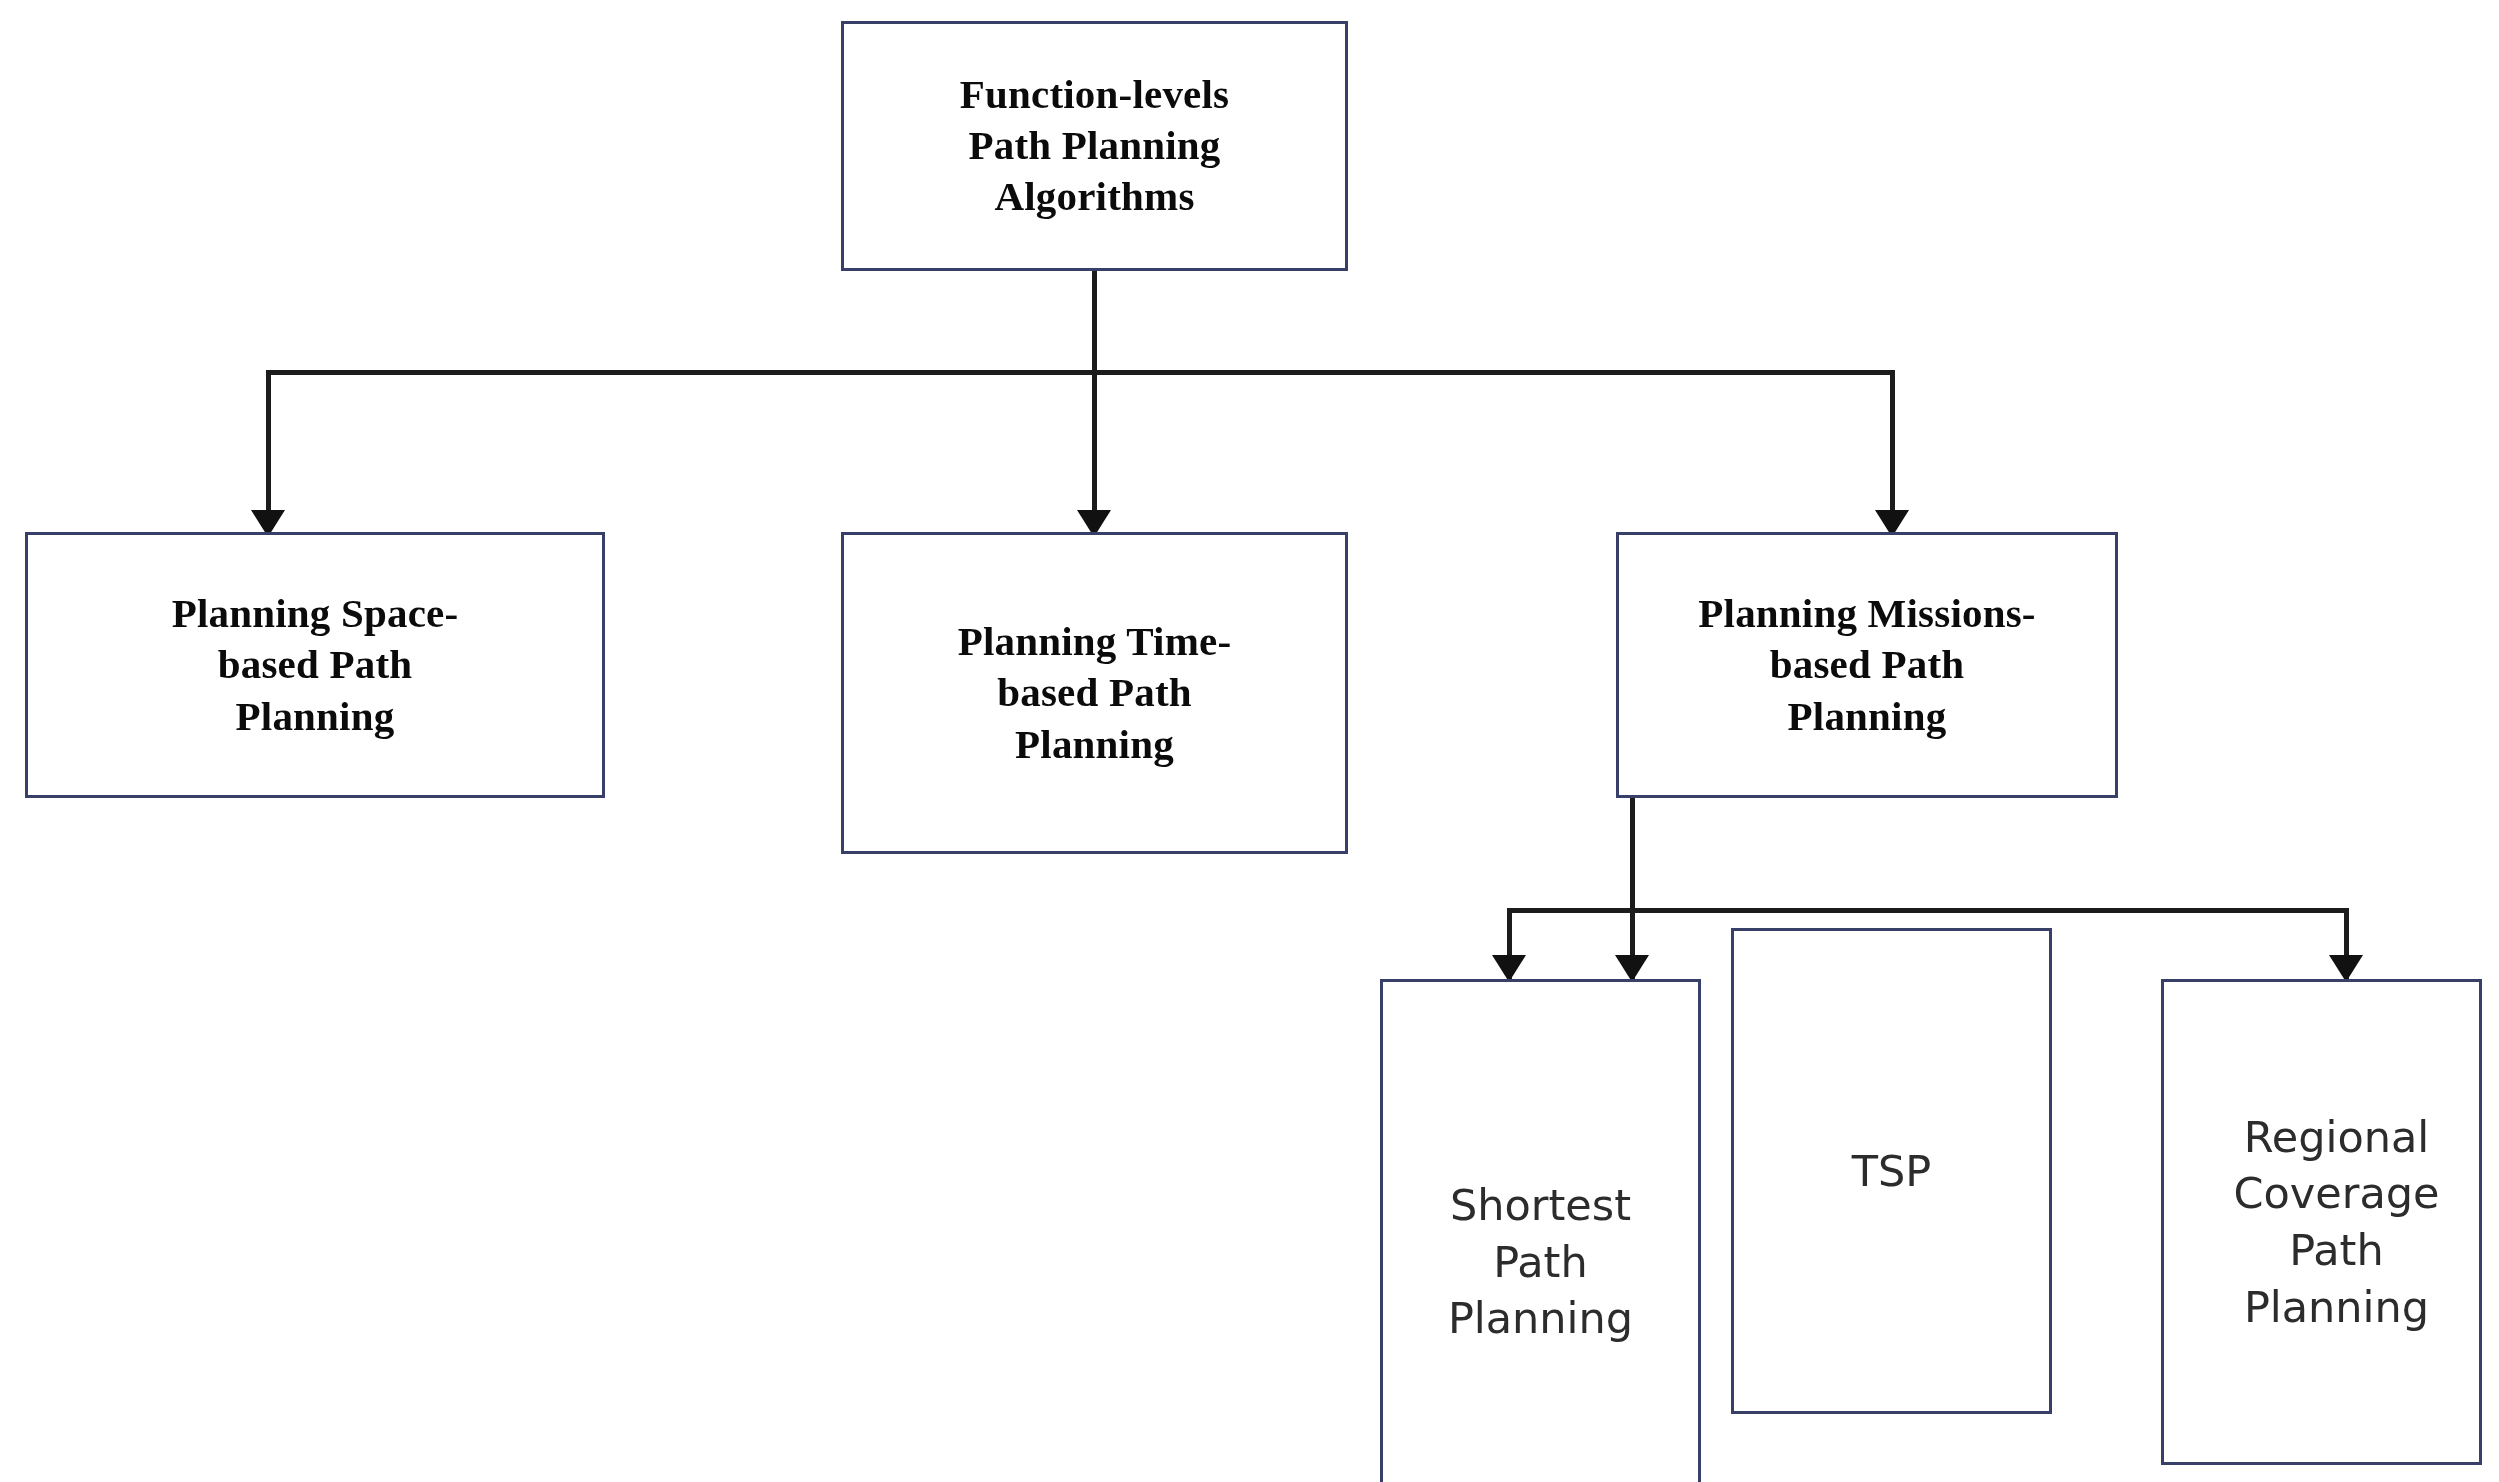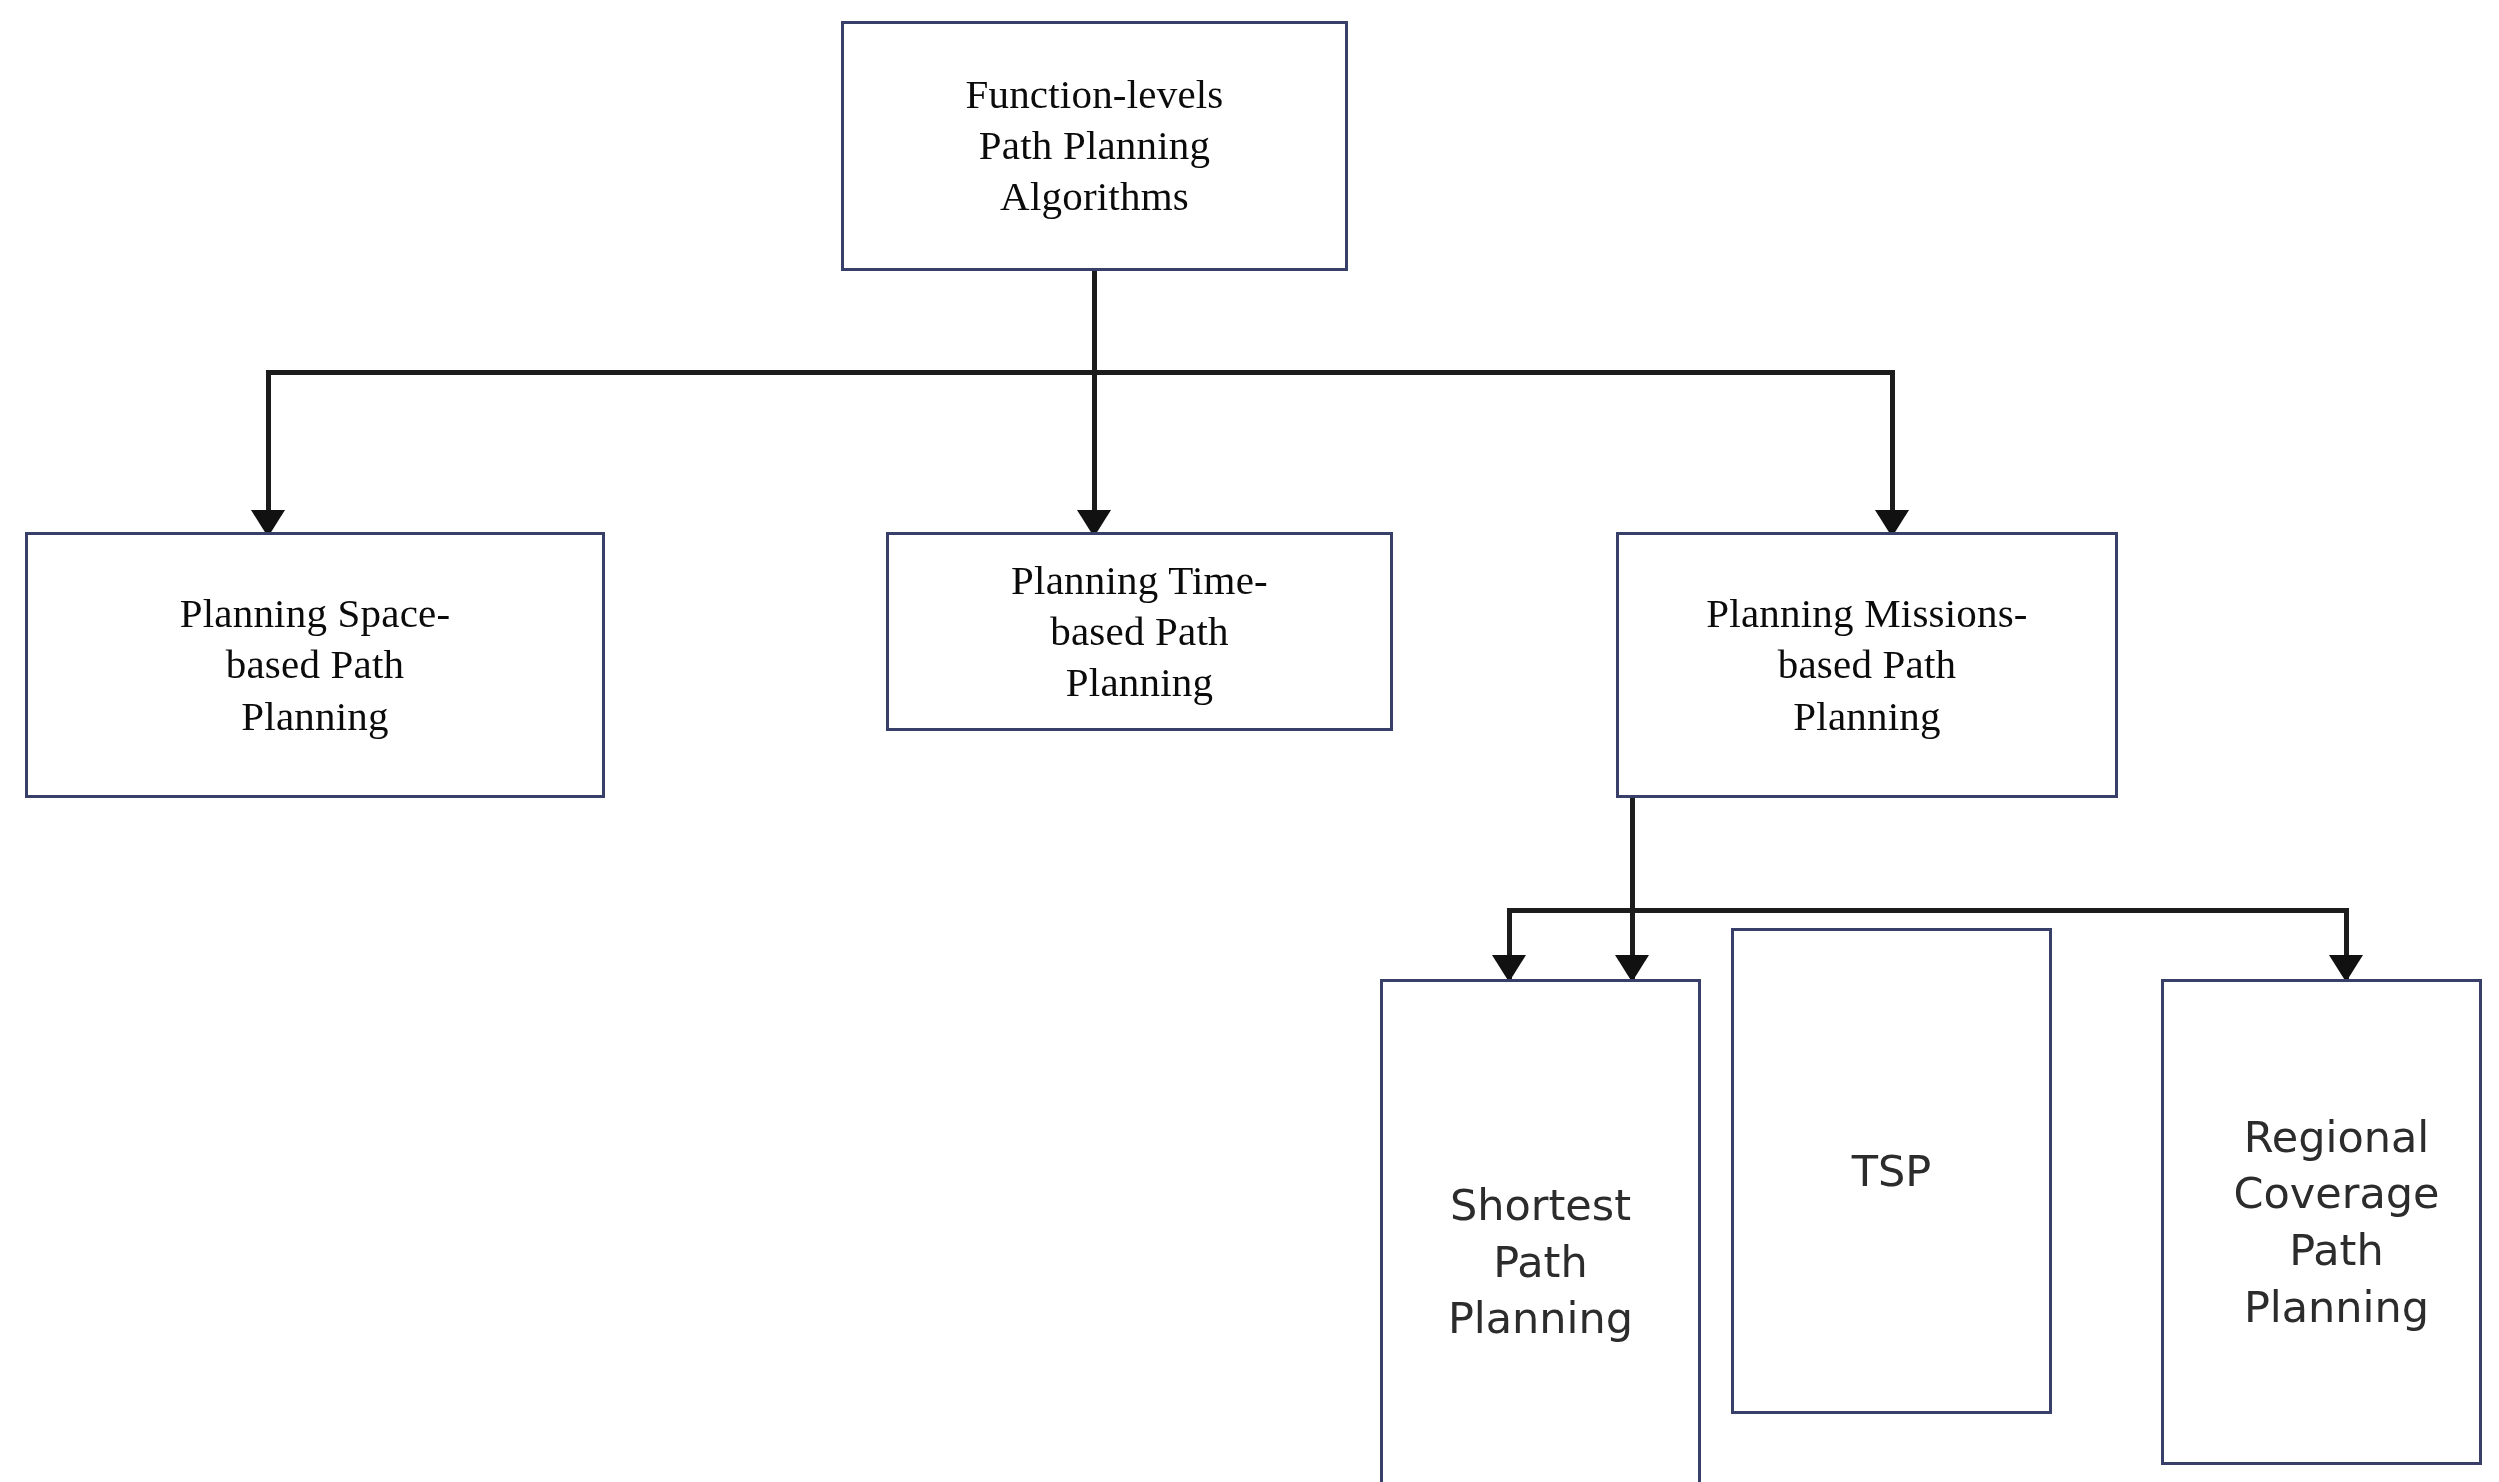--- a/index.html
+++ b/index.html
@@ -28,21 +28,21 @@
   .node-label {
     display: block;
     width: 100%;
     padding: 0 11px;
     box-sizing: border-box;
     white-space: pre-line;
   }
   
   .serif .node-label {
     font-family: "Liberation Serif", "DejaVu Serif", serif;
-    font-weight: normal;
+    font-weight: bold;
     font-size: 41px;
     line-height: 1.25;
     color: #0b0b0b;
     letter-spacing: 0.2px;
   }
   
   .sans .node-label {
     font-family: "DejaVu Sans", "Liberation Sans", sans-serif;
     font-weight: 400;
     font-size: 43px;
@@ -102,21 +102,21 @@
 Path Planning
 Algorithms</span>
   </div>
 
   <div class="node serif" style="left:25px; top:532px; width:580px; height:266px;">
     <span class="node-label">Planning Space-
 based Path
 Planning</span>
   </div>
 
-  <div class="node serif" style="left:886px; top:532px; width:507px; height:199px;">
+  <div class="node serif" style="left:841px; top:532px; width:507px; height:322px;">
     <span class="node-label">Planning Time-
 based Path
 Planning</span>
   </div>
 
   <div class="node serif" style="left:1616px; top:532px; width:502px; height:266px;">
     <span class="node-label">Planning Missions-
 based Path
 Planning</span>
   </div>

